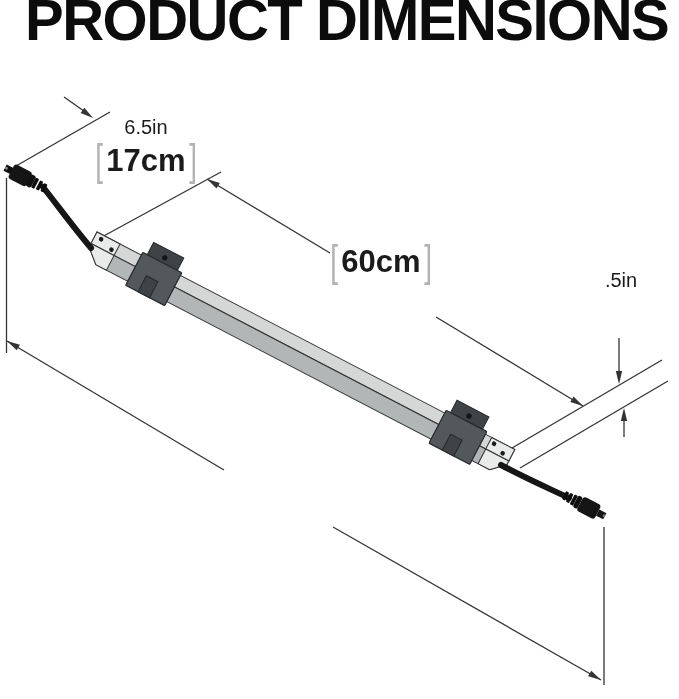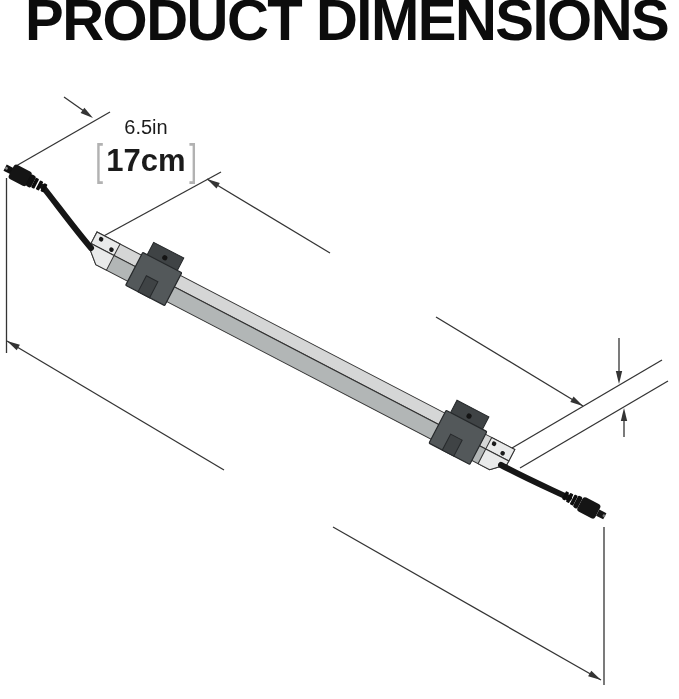--- a/index.html
+++ b/index.html
@@ -122,19 +122,21 @@
       <circle cx="45" cy="0" r="1.4" fill="#777"></circle>
     </g>
   </svg>
 
   <div class="dim" style="left:146px;top:111px">
     <div class="dval">6.5in</div>
     <div class="dcm"><span class="br">[</span><span>17cm</span><span class="br">]</span></div>
   </div>
 
   <div class="dim" style="left:381px;top:245px">
+    <div class="dcm"><span class="br">[</span><span>60cm</span><span class="br">]</span></div>
   </div>
 
   <div class="dim" style="left:621px;top:264px">
+    <div class="dval">.5in</div>
   </div>
 
 
 </div>
 
 </body></html>

